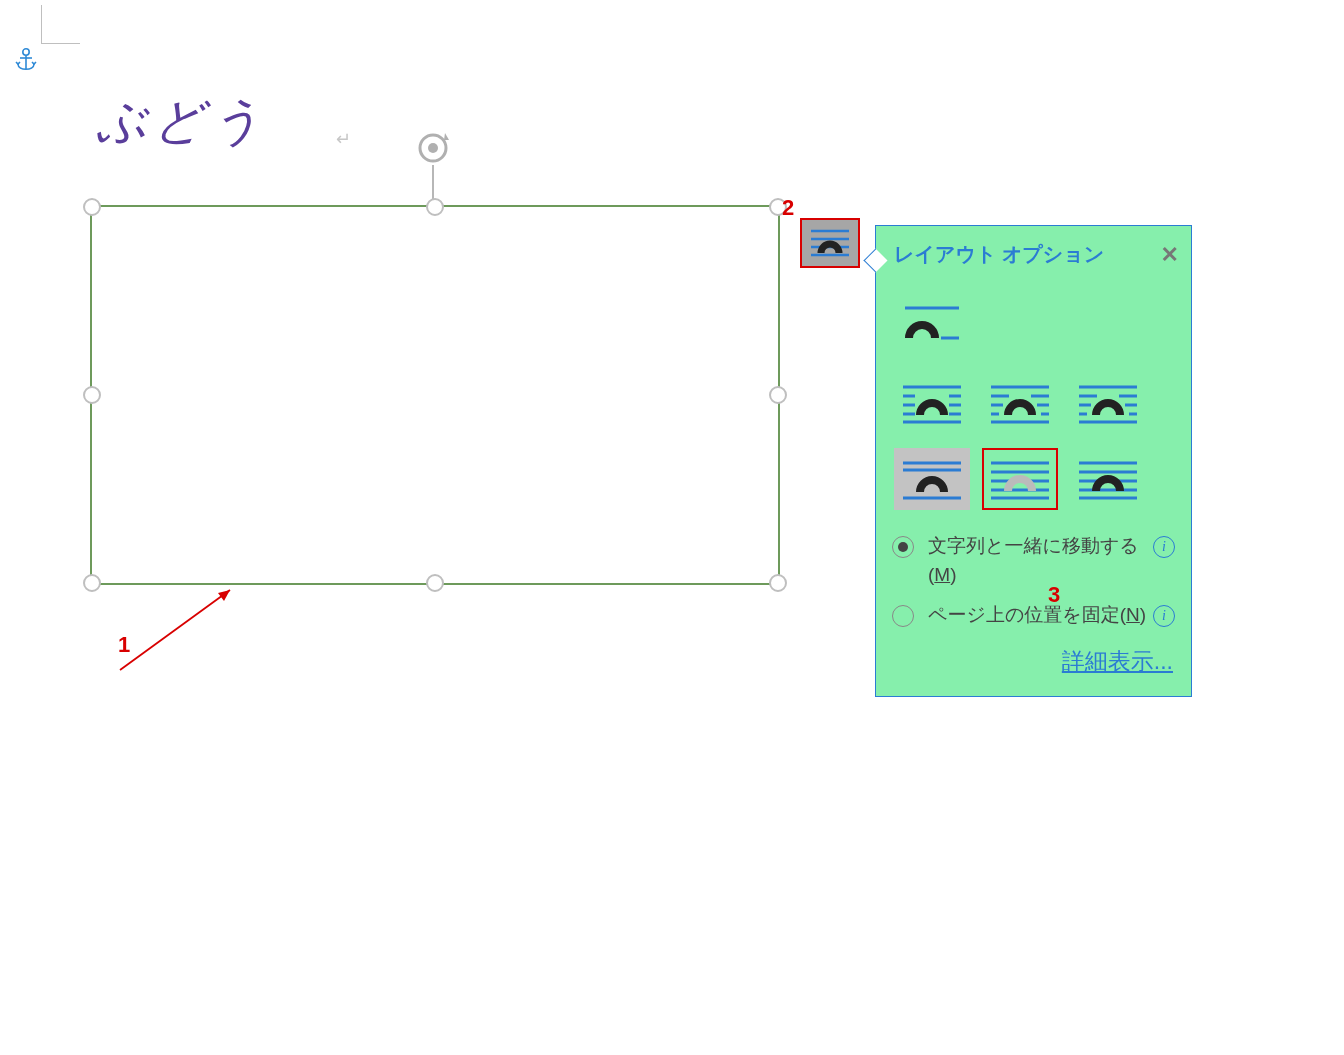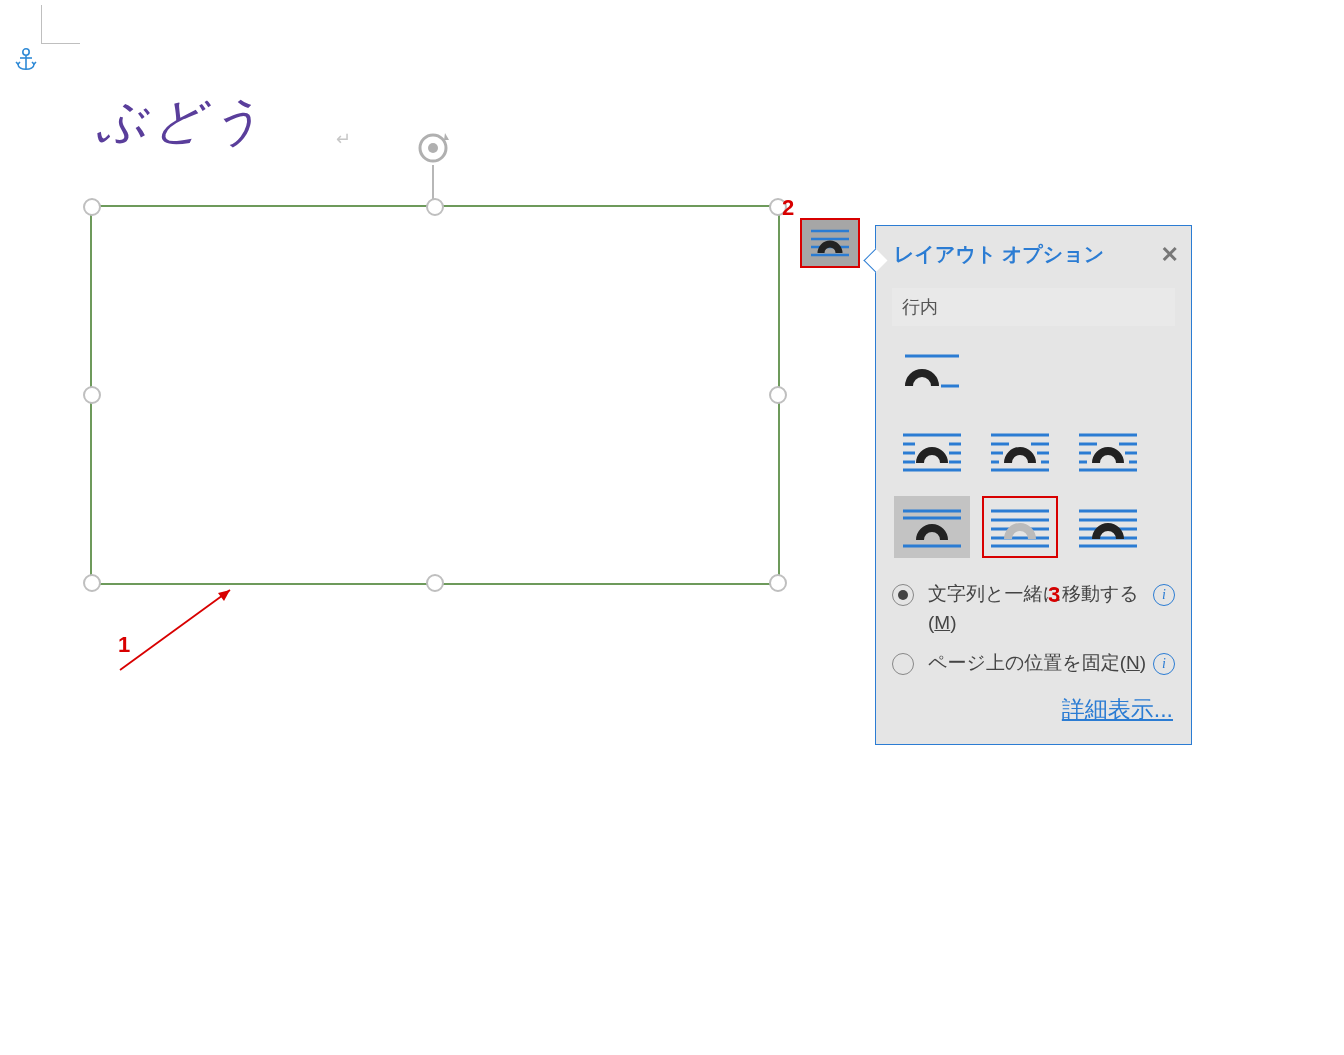--- a/index.html
+++ b/index.html
@@ -103,21 +103,21 @@
     justify-content: center;
   }
 
   
   .panel {
     position: absolute;
     left: 875px;
     top: 225px;
     width: 315px;
     border: 1px solid #2b7cd3;
-    background: #e5e5e5;
+    background: #86efac;
     padding-bottom: 5px;
   }
   .panel-pointer {
     position: absolute;
     left: -9px;
     top: 26px;
     width: 16px;
     height: 16px;
     background: #ffffff;
     border-left: 1px solid #2b7cd3;
@@ -300,21 +300,20 @@
 </div>
 <div class="callout" style="left:782px;top:195px">2</div>
 
 <div class="panel">
   <div class="panel-pointer"></div>
   <div class="panel-header">
     <span class="panel-title">レイアウト オプション</span>
     <span class="close">✕</span>
   </div>
 
-  <div class="section-head">行内</div>
   <div class="options-row">
     <div class="opt">
       <svg width="58" height="42" viewBox="0 0 58 42">
         <line x1="2" y1="6" x2="56" y2="6" stroke="#2b7cd3" stroke-width="3"></line>
         <path d="M6 36 A13 13 0 0 1 32 36" fill="none" stroke="#222" stroke-width="8"></path>
         <line x1="38" y1="36" x2="56" y2="36" stroke="#2b7cd3" stroke-width="3"></line>
       </svg>
     </div>
   </div>
 

